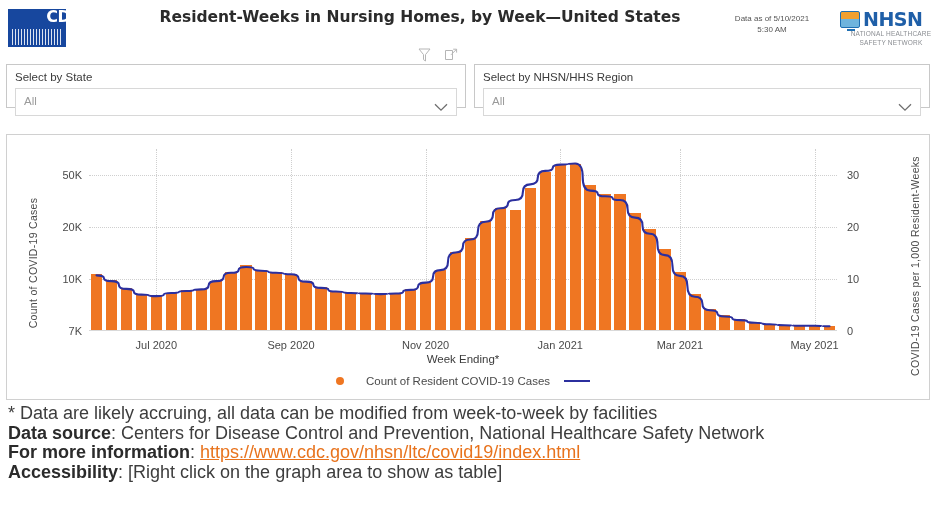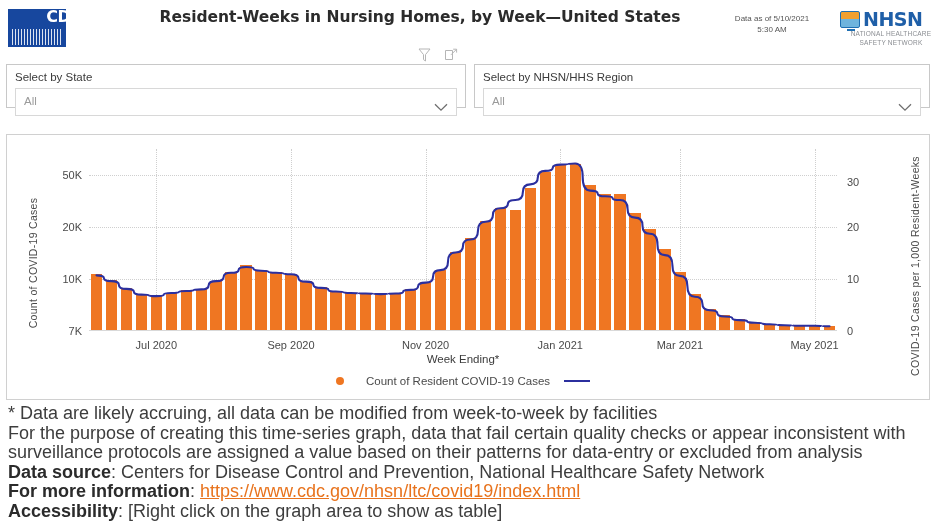--- a/index.html
+++ b/index.html
@@ -264,21 +264,21 @@
     <div id="ticks-left">
         <div class="ytick-l" style="top: 182px;">7K</div>
         <div class="ytick-l" style="top: 130px;">10K</div>
         <div class="ytick-l" style="top: 78px;">20K</div>
         <div class="ytick-l" style="top: 26px;">50K</div>
       </div>
     <div id="ticks-right">
         <div class="ytick-r" style="top: 182px;">0</div>
         <div class="ytick-r" style="top: 130px;">10</div>
         <div class="ytick-r" style="top: 78px;">20</div>
-        <div class="ytick-r" style="top: 33px;">30</div>
+        <div class="ytick-r" style="top: 26px;">30</div>
       </div>
     <div id="vgrids">
         <div class="vgrid" style="left: 67.32px;"></div>
         <div class="vgrid" style="left: 201.96px;"></div>
         <div class="vgrid" style="left: 336.6px;"></div>
         <div class="vgrid" style="left: 471.24px;"></div>
         <div class="vgrid" style="left: 590.92px;"></div>
         <div class="vgrid" style="left: 725.56px;"></div>
       </div>
     <div id="bars">
@@ -355,17 +355,16 @@
       <span>Count of Resident COVID-19 Cases</span>
     </div>
     <div class="lg-item">
       <span class="lg-line"></span>
     </div>
   </div>
 </div>
 
 <div id="notes">
   <div class="nl">* Data are likely accruing, all data can be modified from week-to-week by facilities</div>
-  <div class="nl">For the purpose of creating this time-series graph, data that fail certain quality checks or appear inconsistent with surveillance protocols are assigned a value based on their patterns for data-entry or excluded from analysis</div>
   <div class="nl"><b>Data source</b><span>: Centers for Disease Control and Prevention, National Healthcare Safety Network</span></div>
   <div class="nl"><b>For more information</b><span>: </span><a href="#">https://www.cdc.gov/nhsn/ltc/covid19/index.html</a></div>
   <div class="nl"><b>Accessibility</b><span>: [Right click on the graph area to show as table]</span></div>
 </div>
 
 </body></html>

